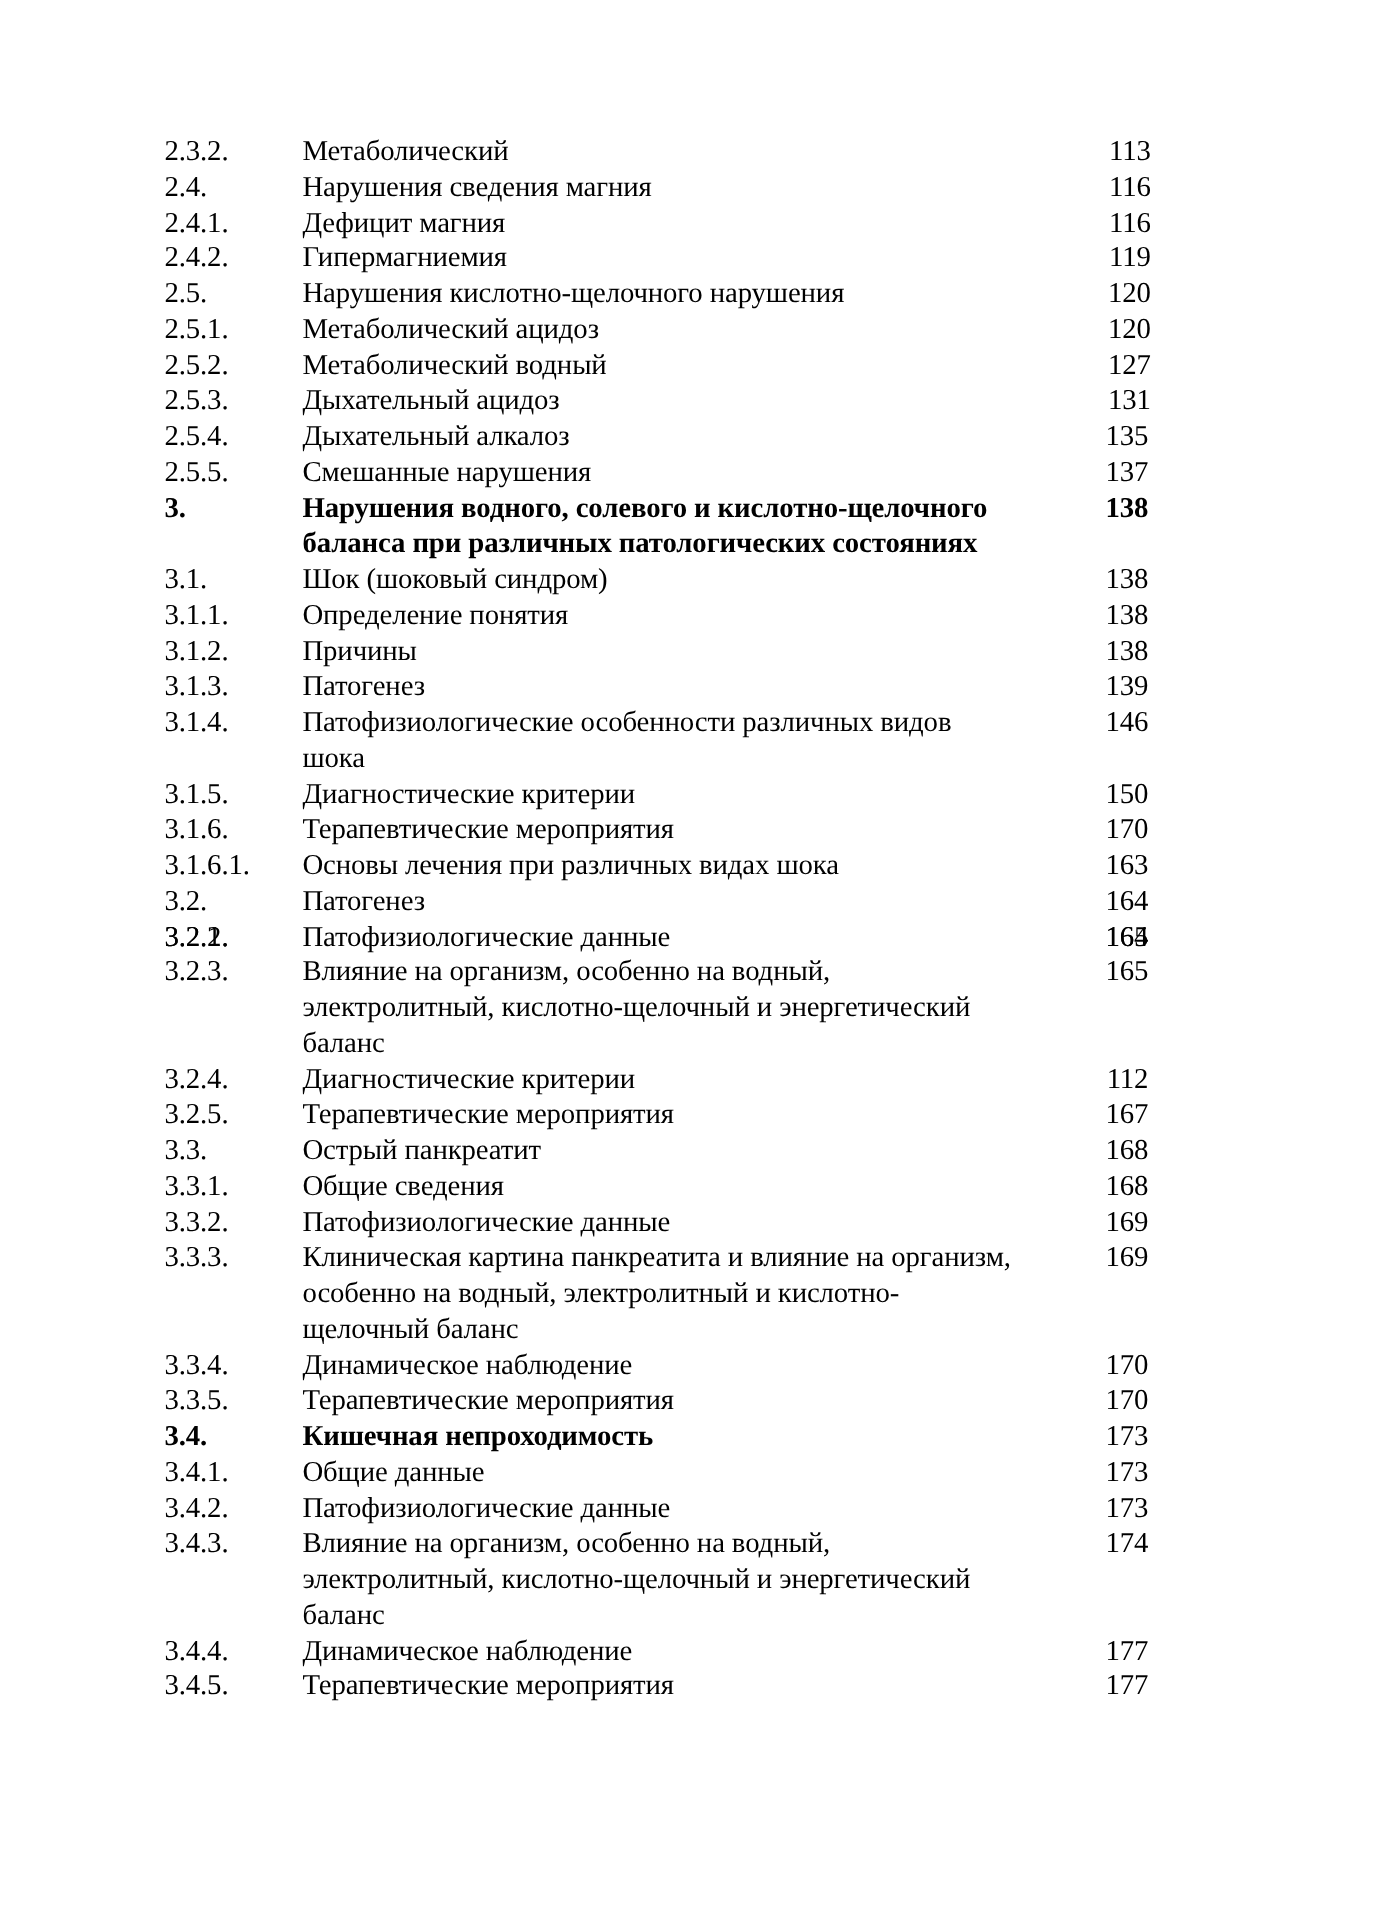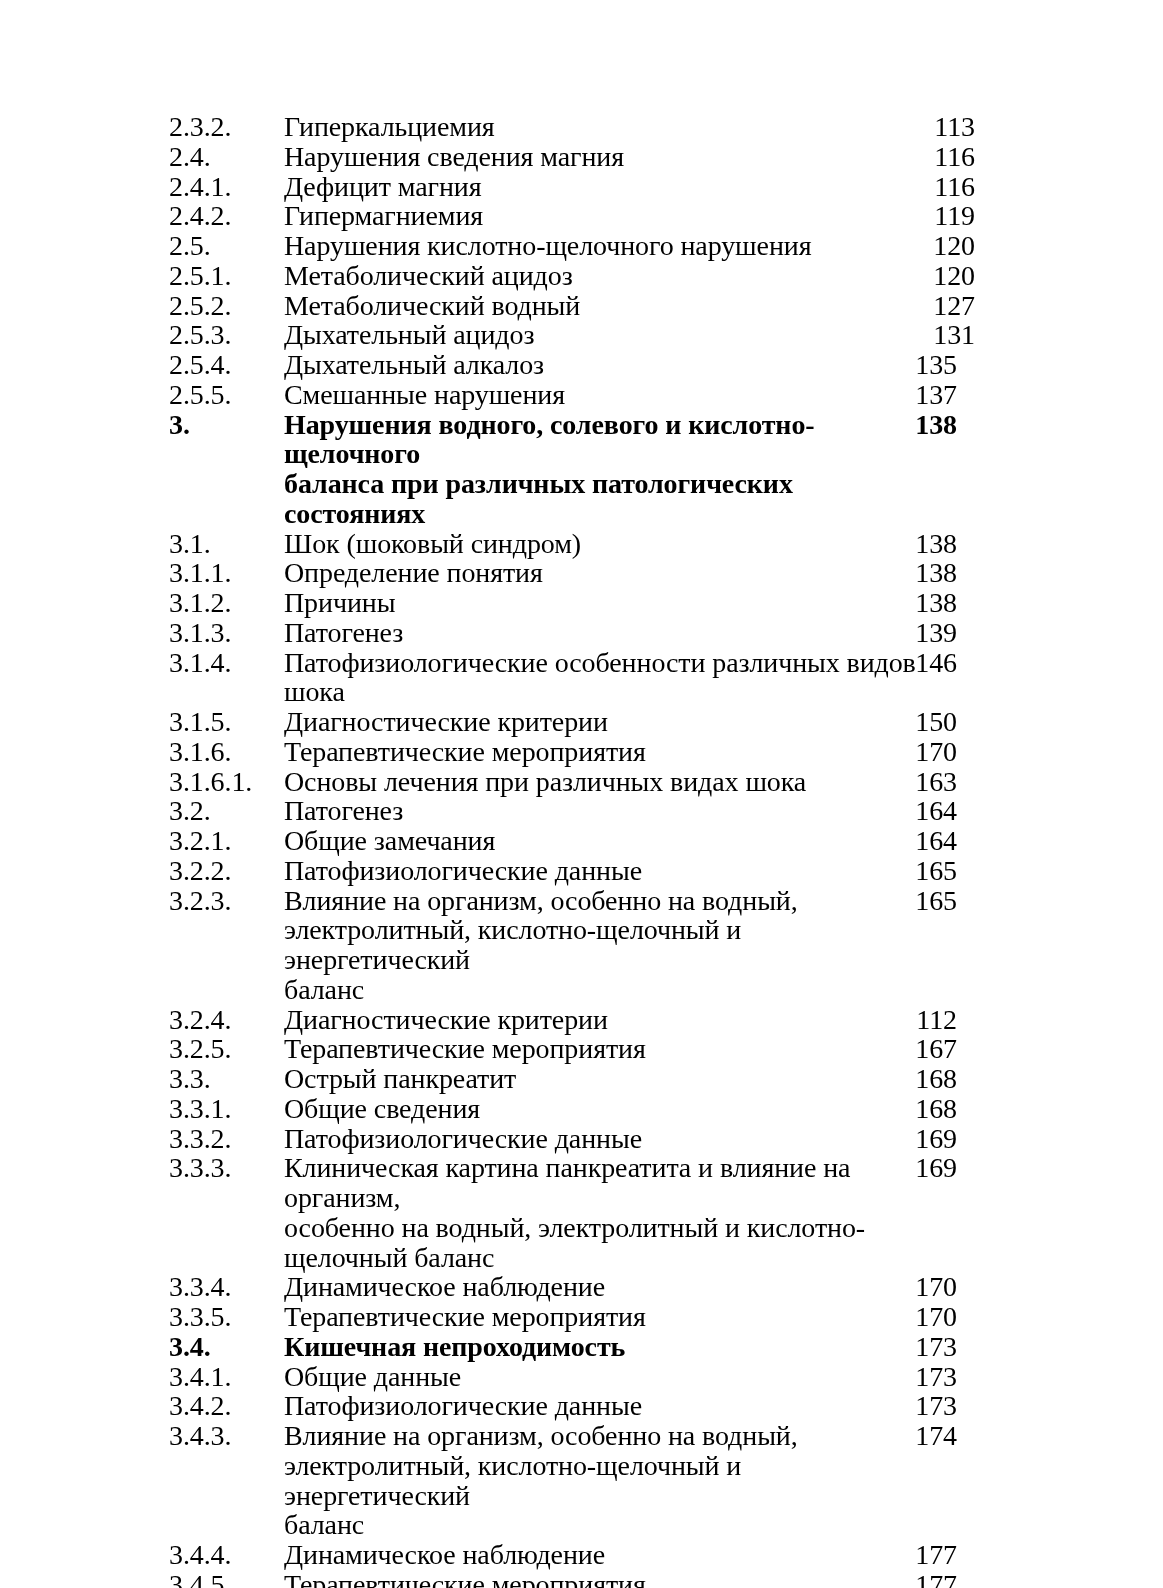--- a/index.html
+++ b/index.html
@@ -17,24 +17,23 @@
     }
     .toc {
       position: absolute;
       left: 137px;
       top: 112px;
       width: 860px;
     }
     .row {
       position: relative;
       display: block;
-      font-size: 28px;
+      font-size: 24px;
       line-height: 29.75px;
       letter-spacing: -0.1px;
-      margin-left: 32px;
     }
     .num {
       position: absolute;
       left: 0;
       top: 0;
       width: 110px;
       white-space: nowrap;
     }
     .title {
       display: block;
@@ -43,32 +42,32 @@
       white-space: pre-line;
     }
     .page {
       position: absolute;
       top: 0;
       right: 40px;
       text-align: right;
       white-space: nowrap;
     }
     .page.far {
-      right: 22px;
+      right: 38px;
     }
     .bold .num, .bold .title { font-weight: bold; }
     .bold-page .page { font-weight: bold; }
   </style>
 </head>
 <body>
 
 <div class="toc" id="toc">
     <div class="row">
       <span class="num">2.3.2.</span>
-      <span class="title">Гиперкальциемия</span>
+      <span class="title">Метаболический</span>
       <span class="page far">113</span>
     </div>
     <div class="row">
       <span class="num">2.4.</span>
       <span class="title">Нарушения сведения магния</span>
       <span class="page far">116</span>
     </div>
     <div class="row">
       <span class="num">2.4.1.</span>
       <span class="title">Дефицит магния</span>
@@ -156,21 +155,20 @@
       <span class="title">Основы лечения при различных видах шока</span>
       <span class="page">163</span>
     </div>
     <div class="row">
       <span class="num">3.2.</span>
       <span class="title">Патогенез</span>
       <span class="page">164</span>
     </div>
     <div class="row">
       <span class="num">3.2.1.</span>
-      <span class="title">Общие замечания</span>
       <span class="page">164</span>
     </div>
     <div class="row">
       <span class="num">3.2.2.</span>
       <span class="title">Патофизиологические данные</span>
       <span class="page">165</span>
     </div>
     <div class="row">
       <span class="num">3.2.3.</span>
       <span class="title">Влияние на организм, особенно на водный,

